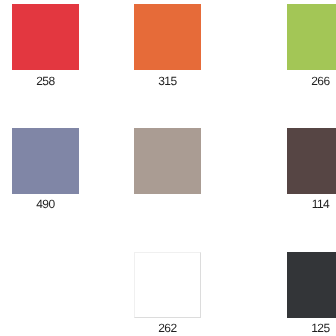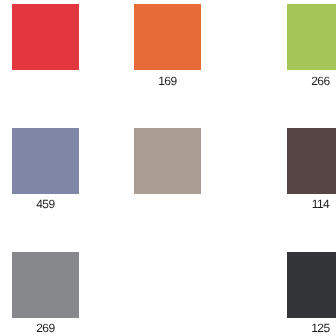--- a/index.html
+++ b/index.html
@@ -63,50 +63,51 @@
     will-change: transform;
   }
 </style>
 </head>
 <body style="background-color: rgb(255, 255, 255);">
 
 <div id="swatch-grid">
 
   <div class="swatch-cell col-1 row-1">
     <div class="swatch-chip" style="background-color: rgb(227, 55, 64);"></div>
+    <span class="swatch-label">258</span>
   </div>
 
   <div class="swatch-cell col-2 row-1">
     <div class="swatch-chip" style="background-color: rgb(230, 107, 57);"></div>
-    <span class="swatch-label">169</span>
+    <span class="swatch-label">315</span>
   </div>
 
   <div class="swatch-cell col-3 row-1">
     <div class="swatch-chip" style="background-color: rgb(163, 198, 86);"></div>
     <span class="swatch-label">266</span>
   </div>
 
   <div class="swatch-cell col-1 row-2">
     <div class="swatch-chip" style="background-color: rgb(128, 134, 166);"></div>
-    <span class="swatch-label">459</span>
+    <span class="swatch-label">490</span>
   </div>
 
   <div class="swatch-cell col-2 row-2">
     <div class="swatch-chip" style="background-color: rgb(170, 156, 147);"></div>
   </div>
 
   <div class="swatch-cell col-3 row-2">
     <div class="swatch-chip" style="background-color: rgb(86, 69, 68);"></div>
     <span class="swatch-label">114</span>
   </div>
 
-  <div class="swatch-cell col-1 row-3">
-    <div class="swatch-chip" style="background-color: rgb(135, 136, 140);"></div>
-    <span class="swatch-label">269</span>
+
+  <div class="swatch-cell col-2 row-3">
+    <div class="swatch-chip bordered" style="background-color: rgb(255, 255, 255);"></div>
+    <span class="swatch-label">262</span>
   </div>
-
 
   <div class="swatch-cell col-3 row-3">
     <div class="swatch-chip" style="background-color: rgb(51, 53, 56);"></div>
     <span class="swatch-label">125</span>
   </div>
 
 </div>
 
 </body></html>

